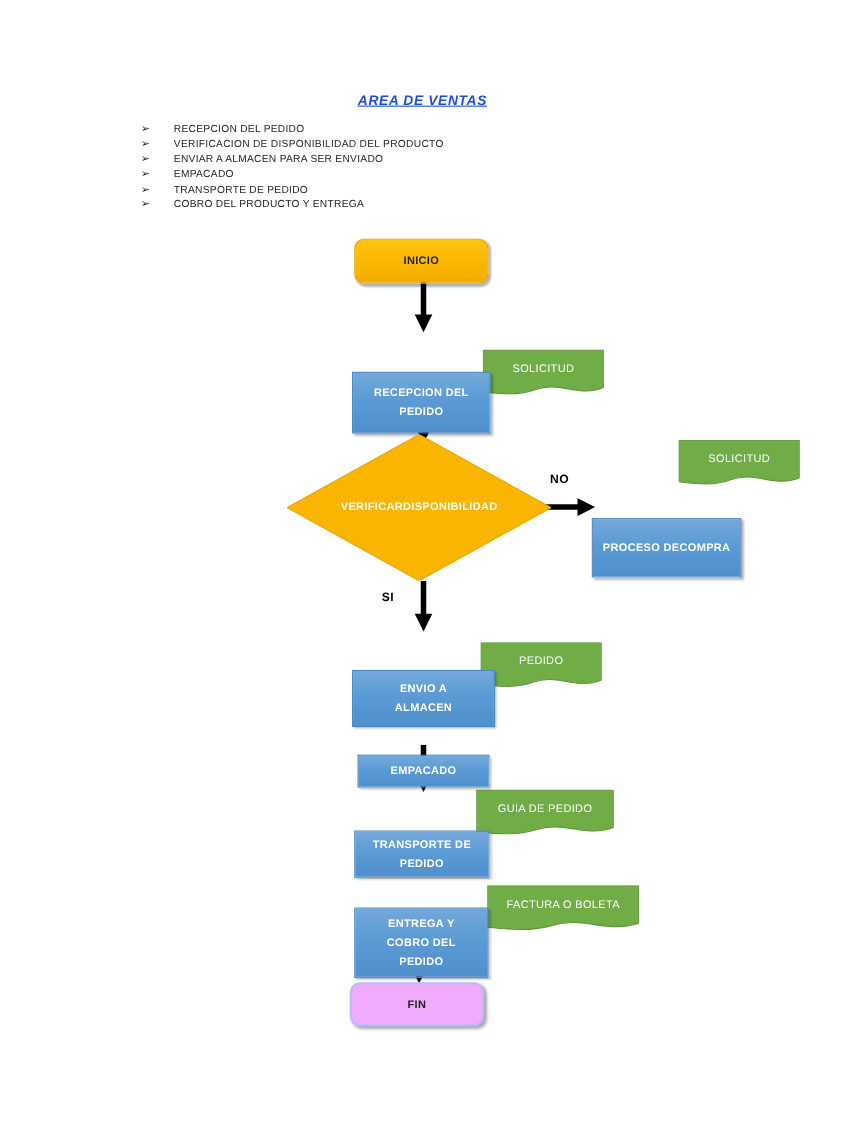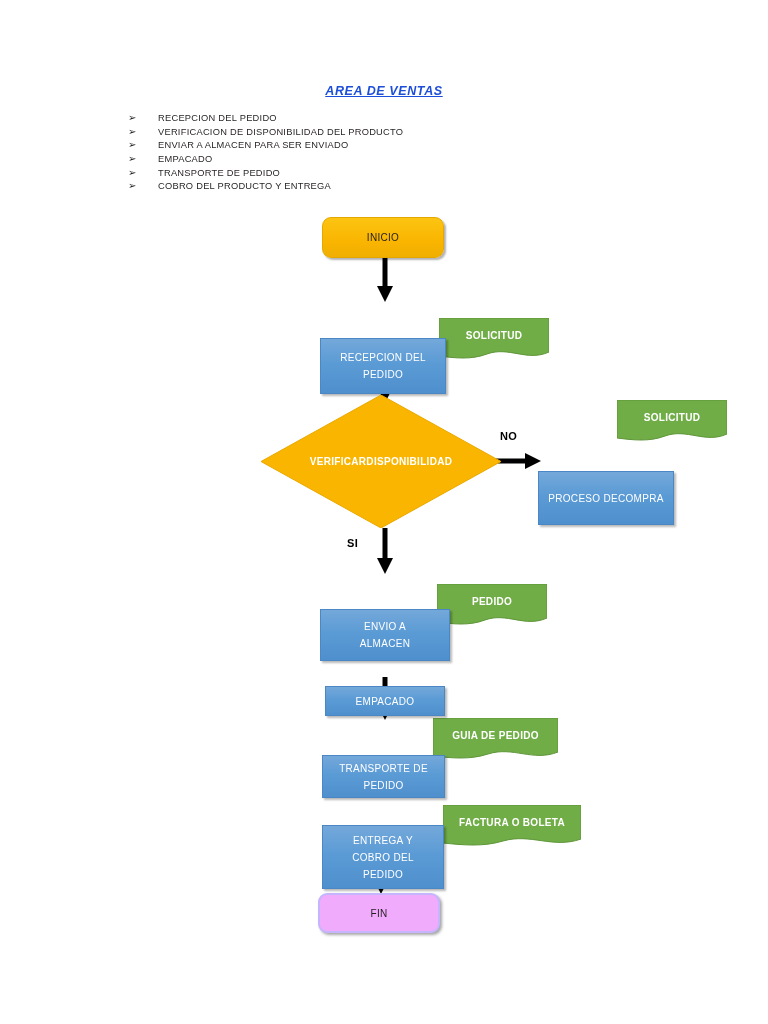--- a/index.html
+++ b/index.html
@@ -65,21 +65,21 @@
     height: 1024px;
   }
   .node {
     position: absolute;
     box-sizing: border-box;
     display: flex;
     align-items: center;
     justify-content: center;
     text-align: right;
     color: #ffffff;
-    font-weight: normal;
+    font-weight: bold;
     font-size: 10px;
     line-height: 17px;
     letter-spacing: 0.3px;
   }
 
   
   .box-process {
     background: linear-gradient(180deg, #74a8da 0%, #5b9bd5 45%, #4e8fcd 100%);
     border: 1px solid #4a87c4;
     box-shadow: 2px 2px 2px rgba(0,0,0,0.28);
@@ -142,21 +142,21 @@
   }
   .doc-label {
     position: absolute;
     left: 0;
     top: 0;
     width: 100%;
     display: flex;
     align-items: center;
     justify-content: center;
     color: #ffffff;
-    font-weight: bold;
+    font-weight: normal;
     font-size: 10px;
     letter-spacing: 0.3px;
     text-align: center;
     white-space: nowrap;
   }
 
   
   .arrow {
     position: absolute;
   }

